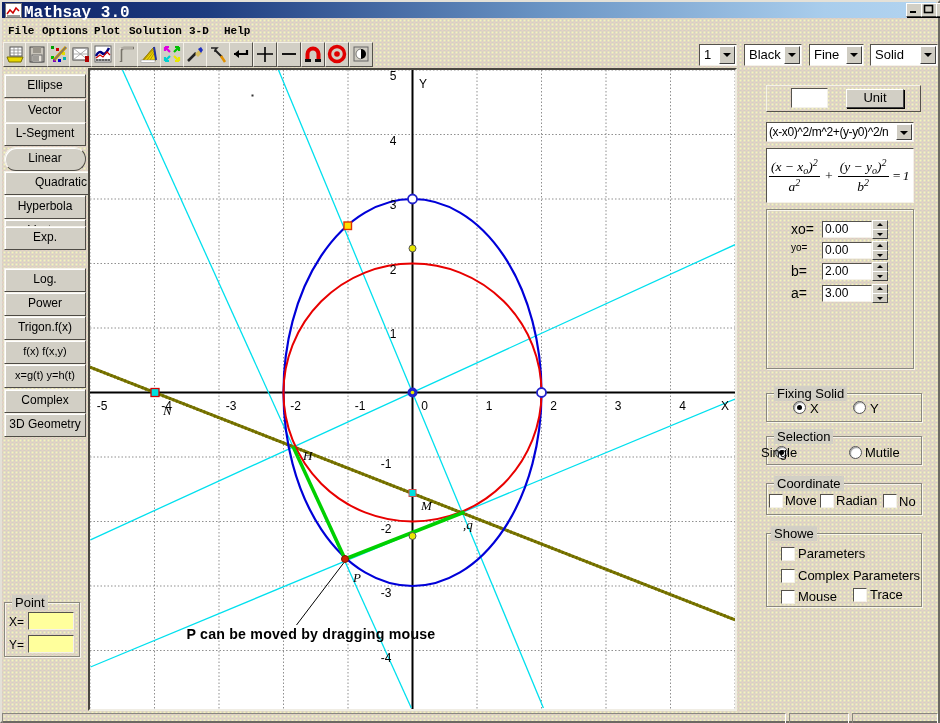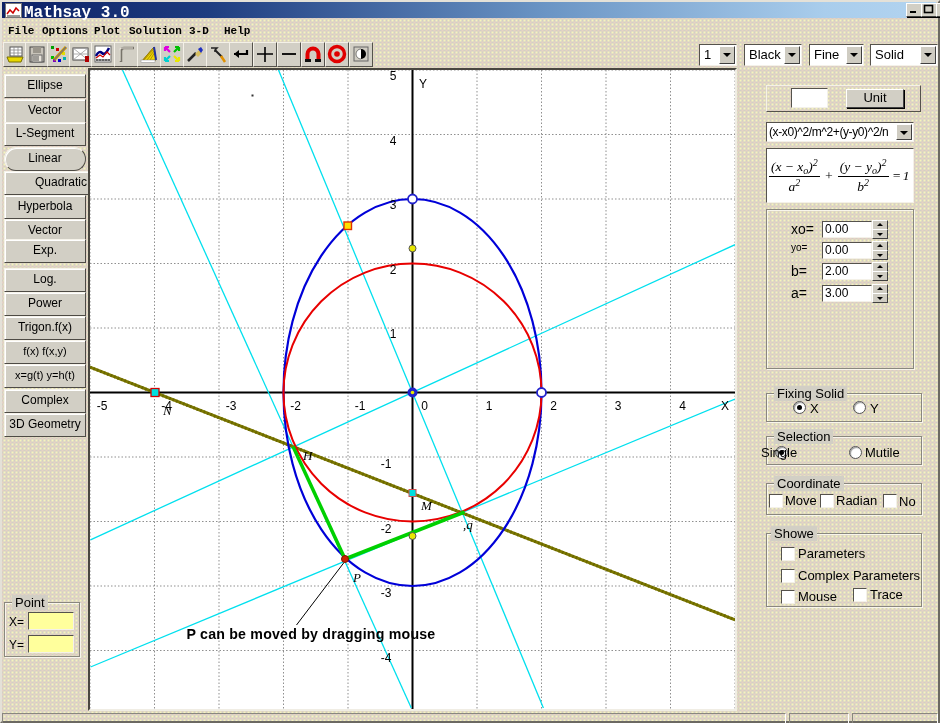--- a/index.html
+++ b/index.html
@@ -218,21 +218,21 @@
     <span class="ca"></span>
   </div>
 <div id="sidebar">
     <div class="sbtn" style="top: 74px;">Ellipse</div>
     <div class="sbtn" style="top: 99px;">Vector</div>
     <div class="sbtn" style="top: 122.4px;">L-Segment</div>
     <div class="sbtn" style="top: 146.6px; border-radius: 12px;">Linear</div>
     <div class="sbtn" style="top: 170.8px; padding-left: 16px;">Quadratic</div>
     <div class="sbtn" style="top: 195px;">Hyperbola</div>
     <div class="sbtn" style="top: 219.2px;">Vector</div>
-    <div class="sbtn" style="top: 239px;">Exp.</div>
+    <div class="sbtn" style="top: 226px;">Exp.</div>
     <div class="sbtn" style="top: 267.6px;">Log.</div>
     <div class="sbtn" style="top: 291.8px;">Power</div>
     <div class="sbtn" style="top: 316px;">Trigon.f(x)</div>
     <div class="sbtn" style="top: 340.2px; font-size: 11px;">f(x)  f(x,y)</div>
     <div class="sbtn" style="top: 364.4px; font-size: 11px;">x=g(t) y=h(t)</div>
     <div class="sbtn" style="top: 388.6px;">Complex</div>
     <div class="sbtn" style="top: 412.8px;">3D Geometry</div>
   </div>
 
 <div class="grp" style="left:4px;top:602px;width:74px;height:53px;"></div>

